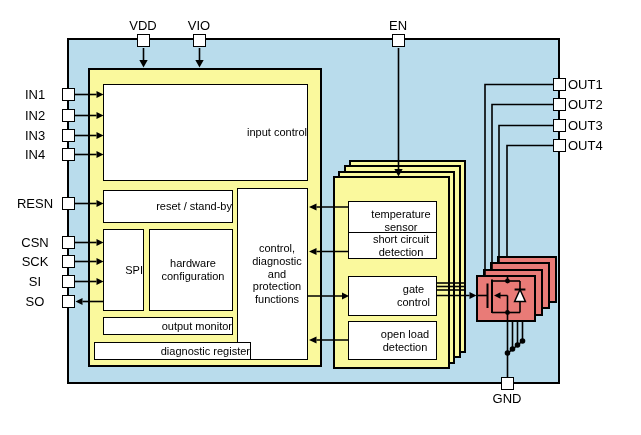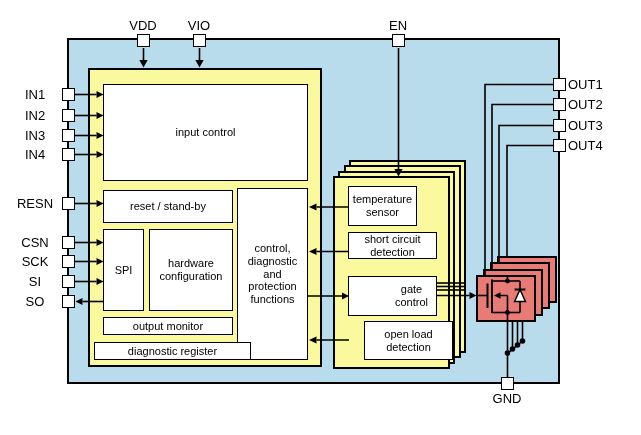--- a/index.html
+++ b/index.html
@@ -10,21 +10,21 @@
     --box-bg:#ffffff;
   }
   html,body{margin:0;padding:0;background:#ffffff;}
   body{font-family:"Liberation Sans", sans-serif;}
   #stage{position:relative;width:641px;height:435px;background:#ffffff;overflow:hidden;}
   .abs{position:absolute;box-sizing:border-box;}
   .chip{background:var(--chip-bg);border:2px solid var(--line);}
   .yellow{background:var(--block-bg);border:2px solid var(--line);}
   .redsq{background:var(--power-bg);border:2px solid var(--line);}
   .wbox{background:var(--box-bg);border:1.6px solid var(--line);
-        display:flex;align-items:center;justify-content:center;text-align:center;
+        display:flex;align-items:center;justify-content:flex-end;text-align:center;
         font-size:11px;line-height:1.18;color:#000;z-index:6;}
   .wbox span{display:inline-block;}
   .pin{background:#ffffff;border:1.7px solid var(--line);z-index:15;}
   .plabel{position:absolute;font-size:13px;line-height:13px;color:#000;z-index:25;white-space:nowrap;}
   .r{text-align:center;}
   .c{text-align:center;}
   svg.wires{position:absolute;left:0;top:0;z-index:20;pointer-events:none;}
 </style>
 </head>
 <body>
@@ -60,30 +60,30 @@
   <div class="abs wbox" style="left:237px;top:188px;width:71px;height:172px;">
     <span style="max-width:60px;">control, diagnostic and protection functions</span>
   </div>
   <div class="abs wbox" style="left:103px;top:317px;width:130px;height:18px;">
     <span>output monitor</span>
   </div>
   <div class="abs wbox" style="left:94px;top:342px;width:157px;height:18px;">
     <span>diagnostic register</span>
   </div>
 
-  <div class="abs wbox" style="left:348px;top:186px;width:69px;height:40px;">
+  <div class="abs wbox" style="left:348px;top:201px;width:89px;height:40px;">
     <span style="max-width:70px;">temperature sensor</span>
   </div>
   <div class="abs wbox" style="left:348px;top:232px;width:89px;height:27px;">
     <span style="max-width:70px;">short circuit detection</span>
   </div>
   <div class="abs wbox" style="left:348px;top:276px;width:89px;height:40px;padding-left:38px;">
     <span style="max-width:45px;">gate control</span>
   </div>
-  <div class="abs wbox" style="left:348px;top:321px;width:89px;height:39px;margin-left:16px;">
+  <div class="abs wbox" style="left:348px;top:321px;width:89px;height:39px;">
     <span style="max-width:62px;">open load detection</span>
   </div>
 
   <div class="abs pin" style="left:137px;top:34px;width:13px;height:13px;"></div>
   <div class="abs pin" style="left:193px;top:34px;width:13px;height:13px;"></div>
   <div class="abs pin" style="left:392px;top:34px;width:13px;height:13px;"></div>
   <div class="abs pin" style="left:62px;top:88px;width:13px;height:13px;"></div>
   <div class="abs pin" style="left:62px;top:109px;width:13px;height:13px;"></div>
   <div class="abs pin" style="left:62px;top:129px;width:13px;height:13px;"></div>
   <div class="abs pin" style="left:62px;top:148px;width:13px;height:13px;"></div>

